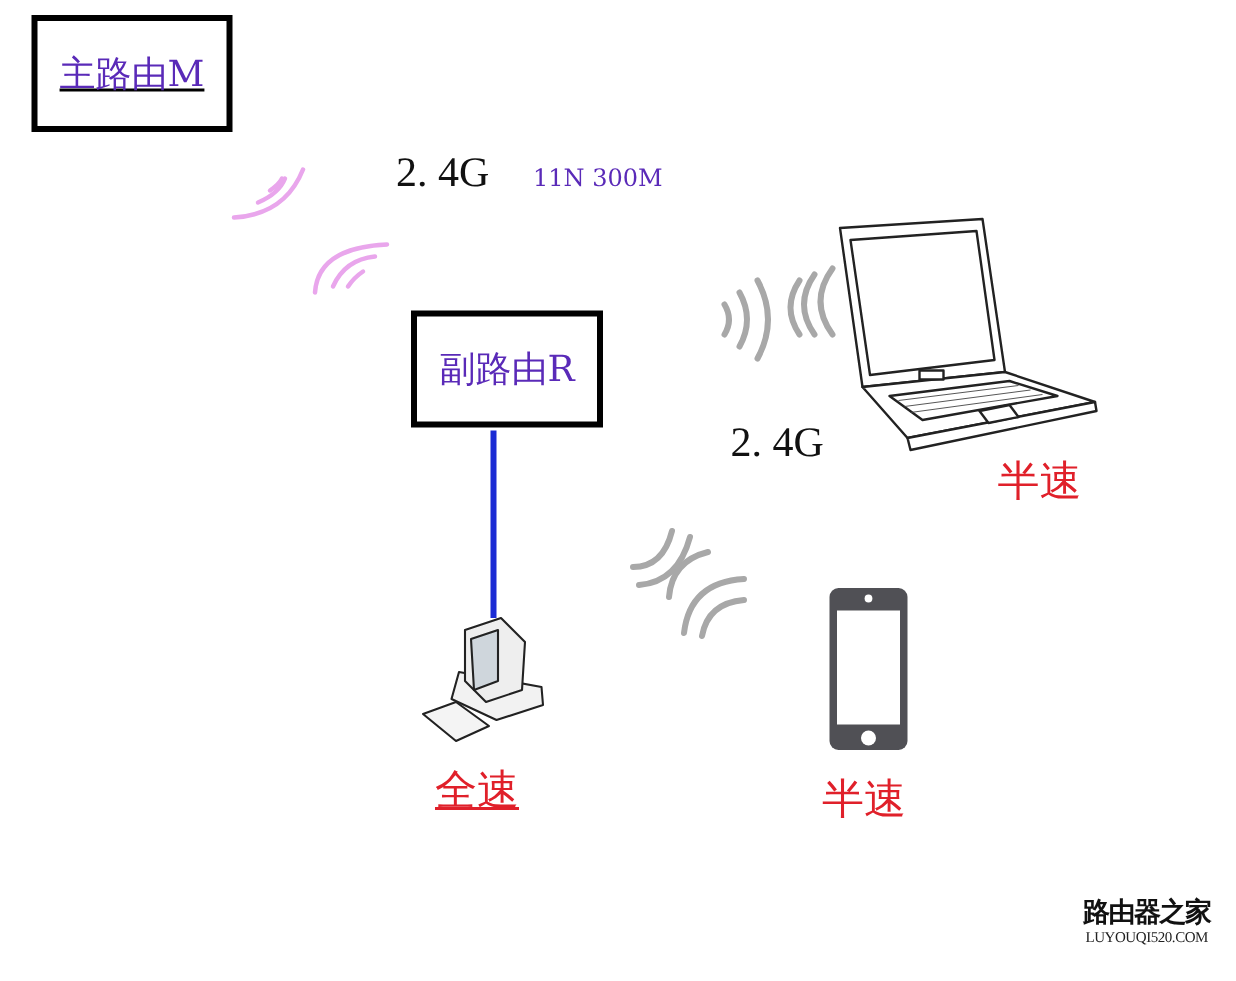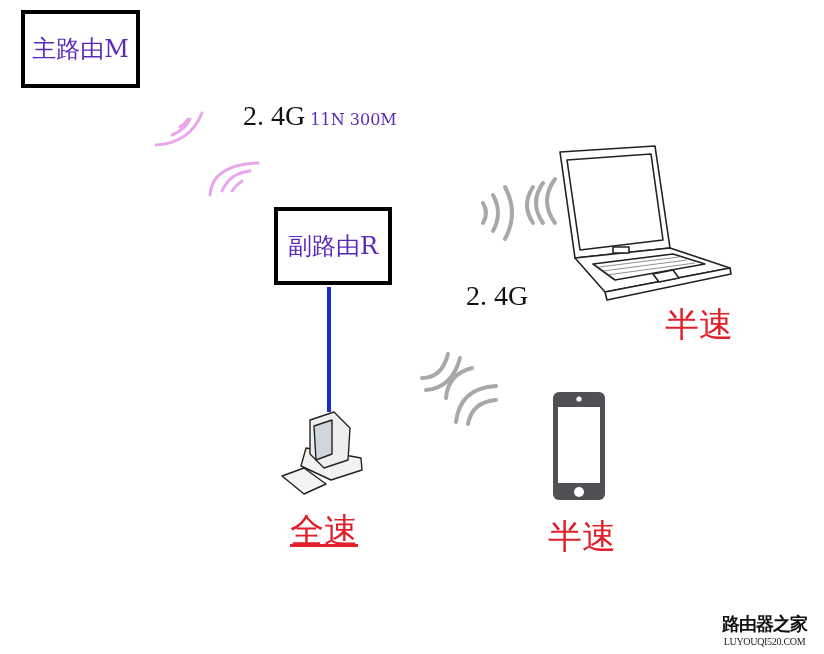--- a/index.html
+++ b/index.html
@@ -2,51 +2,51 @@
 <html><head>
 <meta charset="utf-8">
 <style>
   html, body { margin:0; padding:0; background:#ffffff; }
   body { width:824px; height:654px; position:relative; overflow:hidden;
          font-family: "DejaVu Serif", "Liberation Serif", serif; }
   .box { position:absolute; border:4px solid #000; box-sizing:border-box; background:#fff;
          display:flex; align-items:center; justify-content:center; }
   .router-label { color:#5a2ab8; font-size:24px; font-family:"DejaVu Serif", serif; white-space:nowrap; }
   .abs { position:absolute; }
-  .band { color:#111; font-size:28px; font-family:"Liberation Serif", serif; white-space:nowrap; }
+  .band { color:#111; font-size:28px; font-family:"Liberation Serif", serif; white-space:nowrap;margin-left:21px; }
   .spec { color:#5a2ab8; font-size:16px; font-family:"DejaVu Serif", serif; white-space:nowrap; }
-  .speed { color:#e0202a; font-size:34px; font-family:"DejaVu Sans", sans-serif; white-space:nowrap; }
+  .speed { color:#e0202a; font-size:28px; font-family:"DejaVu Sans", sans-serif; white-space:nowrap; }
   .cable { position:absolute; background:#1a2bd4; }
   .wm-cn { font-family:"DejaVu Sans", sans-serif; font-weight:bold; font-size:18px; color:#111; letter-spacing:-1px; }
   .wm-en { font-family:Liberation Serif, serif; font-size:10px; color:#222; letter-spacing:-0.3px; }
 </style>
 </head>
 <body>
 
-<div class="box" style="left:21px; top:10px; width:119px; height:78px;">
+<div class="box" style="left:21px; top:10px; width:134px; height:78px;text-decoration:underline;">
   <span class="router-label">主路由M</span>
 </div>
 
 <svg class="abs" style="left:150px; top:105px;" width="120" height="100" viewBox="0 0 120 100">
   <g fill="none" stroke="#e9a6ec" stroke-width="3" stroke-linecap="round">
     <path d="M6 40 Q40 38 52 8"></path>
     <path d="M22 30 Q36 24 40 14"></path>
     <path d="M30 22 Q36 18 38 14"></path>
     <path d="M60 90 Q62 60 108 58"></path>
     <path d="M72 86 Q80 68 100 66"></path>
     <path d="M82 86 Q86 80 92 76"></path>
   </g>
 </svg>
 
 <div class="abs" style="left:243px; top:100px;">
   <span class="band">2. 4G</span>
-  <span class="spec" style="margin-left:0;text-align:center;">11N 300M</span>
+  <span class="spec" style="margin-left:24px;text-align:center;">11N 300M</span>
 </div>
 
-<div class="box" style="left:274px; top:207px; width:118px; height:78px;">
+<div class="box" style="left:274px; top:207px; width:128px; height:78px;">
   <span class="router-label">副路由R</span>
 </div>
 
 <div class="cable" style="left:327px; top:287px; width:4px; height:125px;"></div>
 
 <svg class="abs" style="left:475px; top:175px;" width="90" height="70" viewBox="0 0 90 70">
   <g fill="none" stroke="#a8a8a8" stroke-width="4" stroke-linecap="round">
     <path d="M8 28 Q14 38 8 48"></path>
     <path d="M18 20 Q28 38 18 56"></path>
     <path d="M30 12 Q44 38 30 64"></path>
@@ -97,16 +97,16 @@
 <span class="abs speed" style="left:290px; top:508px;text-decoration:underline;">全速</span>
 
 <svg class="abs" style="left:552px; top:391px;" width="54" height="110" viewBox="0 0 54 110">
   <rect x="1" y="1" width="52" height="108" rx="6" fill="#505055"></rect>
   <rect x="6" y="16" width="42" height="76" fill="#ffffff"></rect>
   <circle cx="27" cy="8" r="2.6" fill="#ffffff"></circle>
   <circle cx="27" cy="101" r="5" fill="#ffffff"></circle>
 </svg>
 <span class="abs speed" style="left:548px; top:514px;">半速</span>
 
-<div class="abs" style="left:722px; top:612px; text-align:center;">
+<div class="abs" style="left:722px; top:596px; text-align:center;">
   <div class="wm-cn">路由器之家</div>
   <div class="wm-en">LUYOUQI520.COM</div>
 </div>
 
 </body></html>

